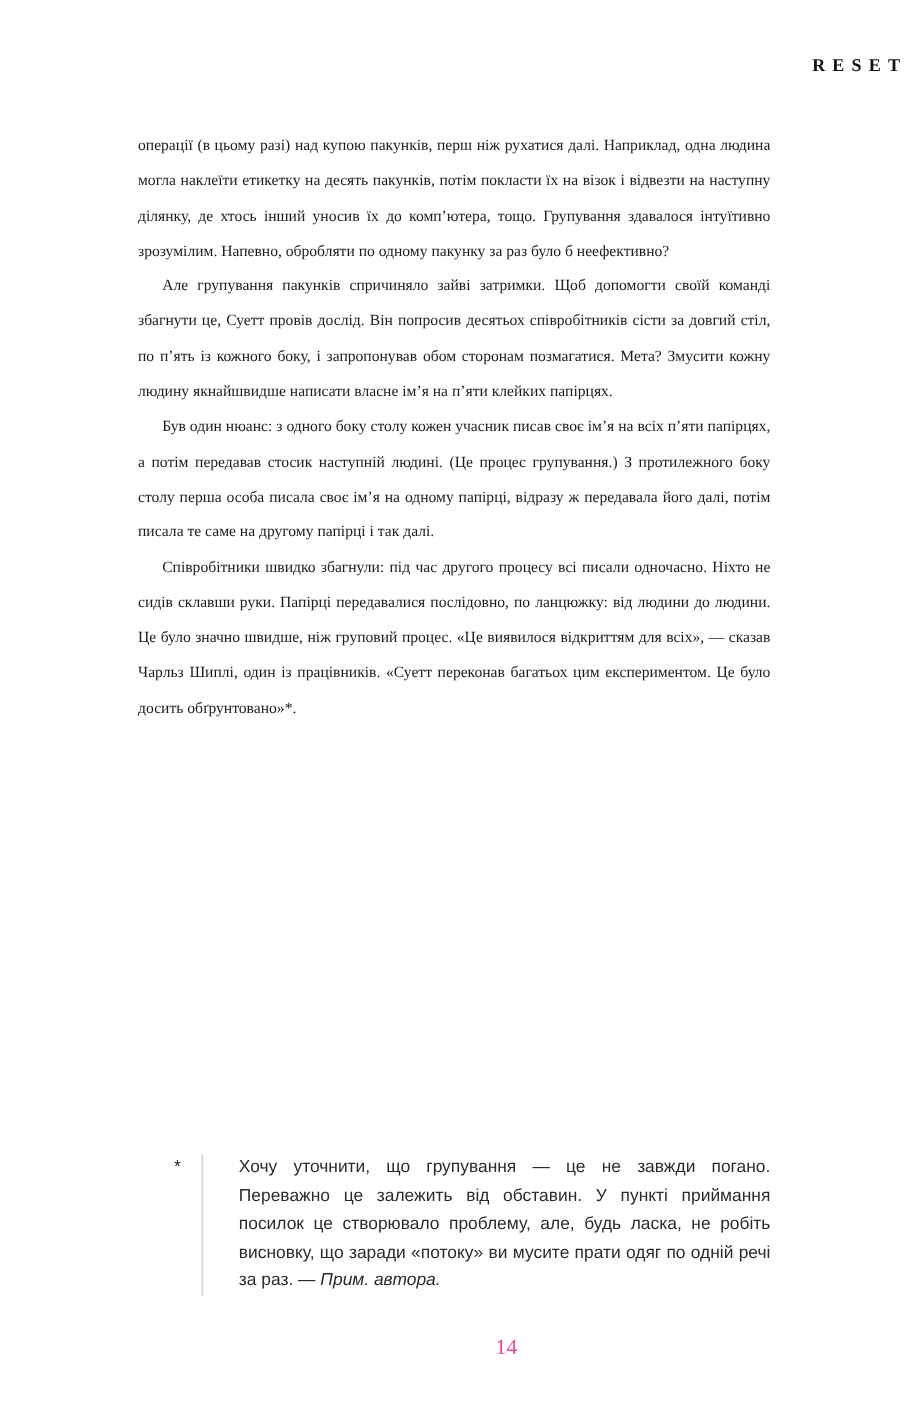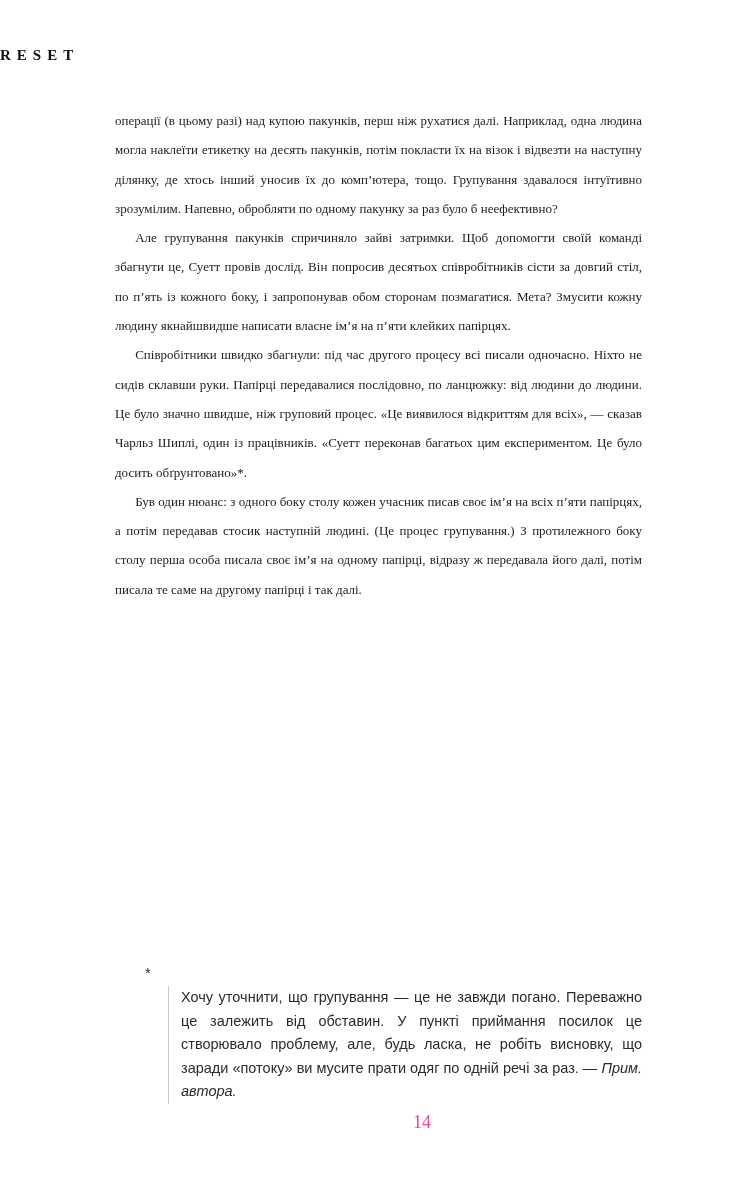--- a/index.html
+++ b/index.html
@@ -18,21 +18,21 @@
       position: relative;
       width: 756px;
       height: 1181px;
       background: #ffffff;
     }
     .running-head {
       position: absolute;
       top: 47px;
       left: 0;
       width: 100%;
-      text-align: left;
+      text-align: right;
       font-size: 15px;
       font-weight: bold;
       letter-spacing: 6px;
       color: #111;
     }
     .body-text {
       position: absolute;
       top: 106px;
       left: 115px;
       width: 527px;
@@ -62,24 +62,23 @@
     }
     .fn-marker {
       flex: none;
       width: 53px;
       padding-left: 30px;
       box-sizing: border-box;
     }
     .fn-body {
       flex: 1;
       border-left: 1px solid #c8c8c8;
-      padding-left: 12px;
+      padding-left: 30px;
       text-align: justify;
       hyphens: auto;
-      margin-top: 24px;
       -webkit-hyphens: auto;
     }
     .fn-body em {
       font-style: italic;
     }
     .page-number {
       position: absolute;
       top: 1112px;
       left: 0;
       width: 100%;
@@ -92,22 +91,22 @@
 </head>
 <body>
 
 <div class="page">
 
   <div class="running-head">RESET</div>
 
   <main class="body-text">
     <p class="first">операції (в цьому разі) над купою пакунків, перш ніж рухатися далі. Наприклад, одна людина могла наклеїти етикетку на десять пакунків, потім покласти їх на візок і відвезти на наступну ділянку, де хтось інший уносив їх до комп’ютера, тощо. Групування здавалося інтуїтивно зрозумілим. Напевно, обробляти по одному пакунку за раз було б неефективно?</p>
     <p>Але групування пакунків спричиняло зайві затримки. Щоб допомогти своїй команді збагнути це, Суетт провів дослід. Він попросив десятьох співробітників сісти за довгий стіл, по п’ять із кожного боку, і запропонував обом сторонам позмагатися. Мета? Змусити кожну людину якнайшвидше написати власне ім’я на п’яти клейких папірцях.</p>
+    <p>Був один нюанс: з одного боку столу кожен учасник писав своє ім’я на всіх п’яти папірцях, а потім передавав стосик наступній людині. (Це процес групування.) З протилежного боку столу перша особа писала своє ім’я на одному папірці, відразу ж передавала його далі, потім писала те саме на другому папірці і так далі.</p>
     <p>Співробітники швидко збагнули: під час другого процесу всі писали одночасно. Ніхто не сидів склавши руки. Папірці передавалися послідовно, по ланцюжку: від людини до людини. Це було значно швидше, ніж груповий процес. «Це виявилося відкриттям для всіх», — сказав Чарльз Шиплі, один із працівників. «Суетт переконав багатьох цим експериментом. Це було досить обґрунтовано»*.</p>
-    <p>Був один нюанс: з одного боку столу кожен учасник писав своє ім’я на всіх п’яти папірцях, а потім передавав стосик наступній людині. (Це процес групування.) З протилежного боку столу перша особа писала своє ім’я на одному папірці, відразу ж передавала його далі, потім писала те саме на другому папірці і так далі.</p>
   </main>
 
   <div class="footnote">
     <span class="fn-marker">*</span>
     <div class="fn-body">
       <span>Хочу уточнити, що групування — це не завжди погано. Переважно це залежить від обставин. У пункті приймання посилок це створювало проблему, але, будь ласка, не робіть висновку, що заради «потоку» ви мусите прати одяг по одній речі за раз. — </span><em>Прим. автора.</em>
     </div>
   </div>
 
   <div class="page-number">14</div>

